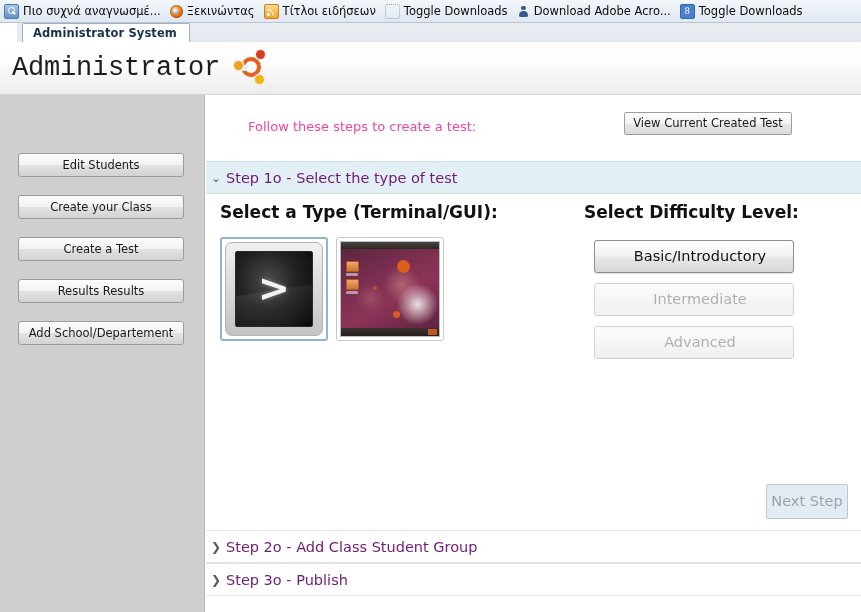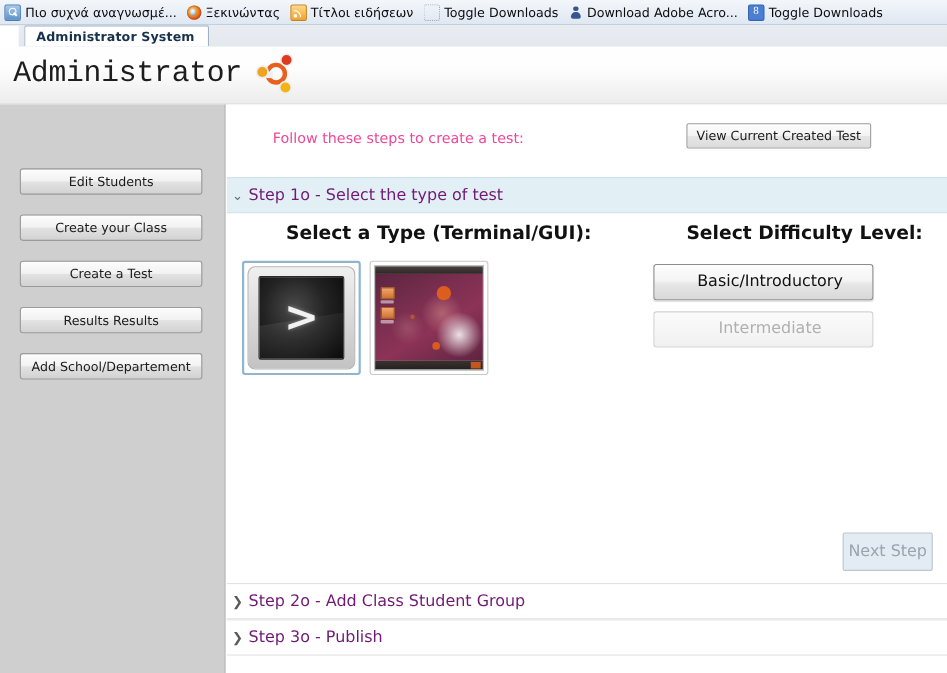--- a/index.html
+++ b/index.html
@@ -184,21 +184,21 @@
     width:20px;text-align:center;font-size:12px;color:#5b6a72;flex:0 0 auto;
     font-family:"DejaVu Sans","Liberation Sans",sans-serif;
   }
   .step-bar.closed .chev{color:#5a5a5a;}
   .step-label{font-size:14.5px;color:#701a75;}
   .step-label .dash{letter-spacing:0;}
 
   
   .step-body{position:relative;height:336px;background:#fff;}
   .col-title{
-    position:absolute;font-size:17px;font-weight:bold;color:#111;margin-left:40px;
+    position:absolute;font-size:17px;font-weight:bold;color:#111;
   }
   .type-title{left:14px;top:8px;}
   .diff-title{left:378px;top:8px;}
 
   .thumb{
     position:absolute;top:43px;width:108px;height:104px;
     box-sizing:border-box;background:#fff;cursor:pointer;
   }
   .thumb.terminal{left:14px;border:2px solid #8fb6cc;border-radius:3px;padding:3px;}
   .thumb.gui{left:130px;border:1px solid #c8c8c8;border-radius:3px;padding:3px;}
@@ -406,20 +406,21 @@
               <div class="glyph"></div>
               <div class="cap"></div>
             </div>
           </div>
           <div class="desk-bot"></div>
         </div>
       </div>
 
       <div class="diff-btn enabled db1">Basic/Introductory</div>
       <div class="diff-btn disabled db2">Intermediate</div>
+      <div class="diff-btn disabled db3">Advanced</div>
 
       <div class="next-btn">Next Step</div>
     </div>
 
     <div class="step-bar closed">
       <span class="chev">❯</span>
       <span class="step-label">
         <span>Step 2o</span>
         <span class="dash">-</span>
         <span>Add Class Student Group</span>

